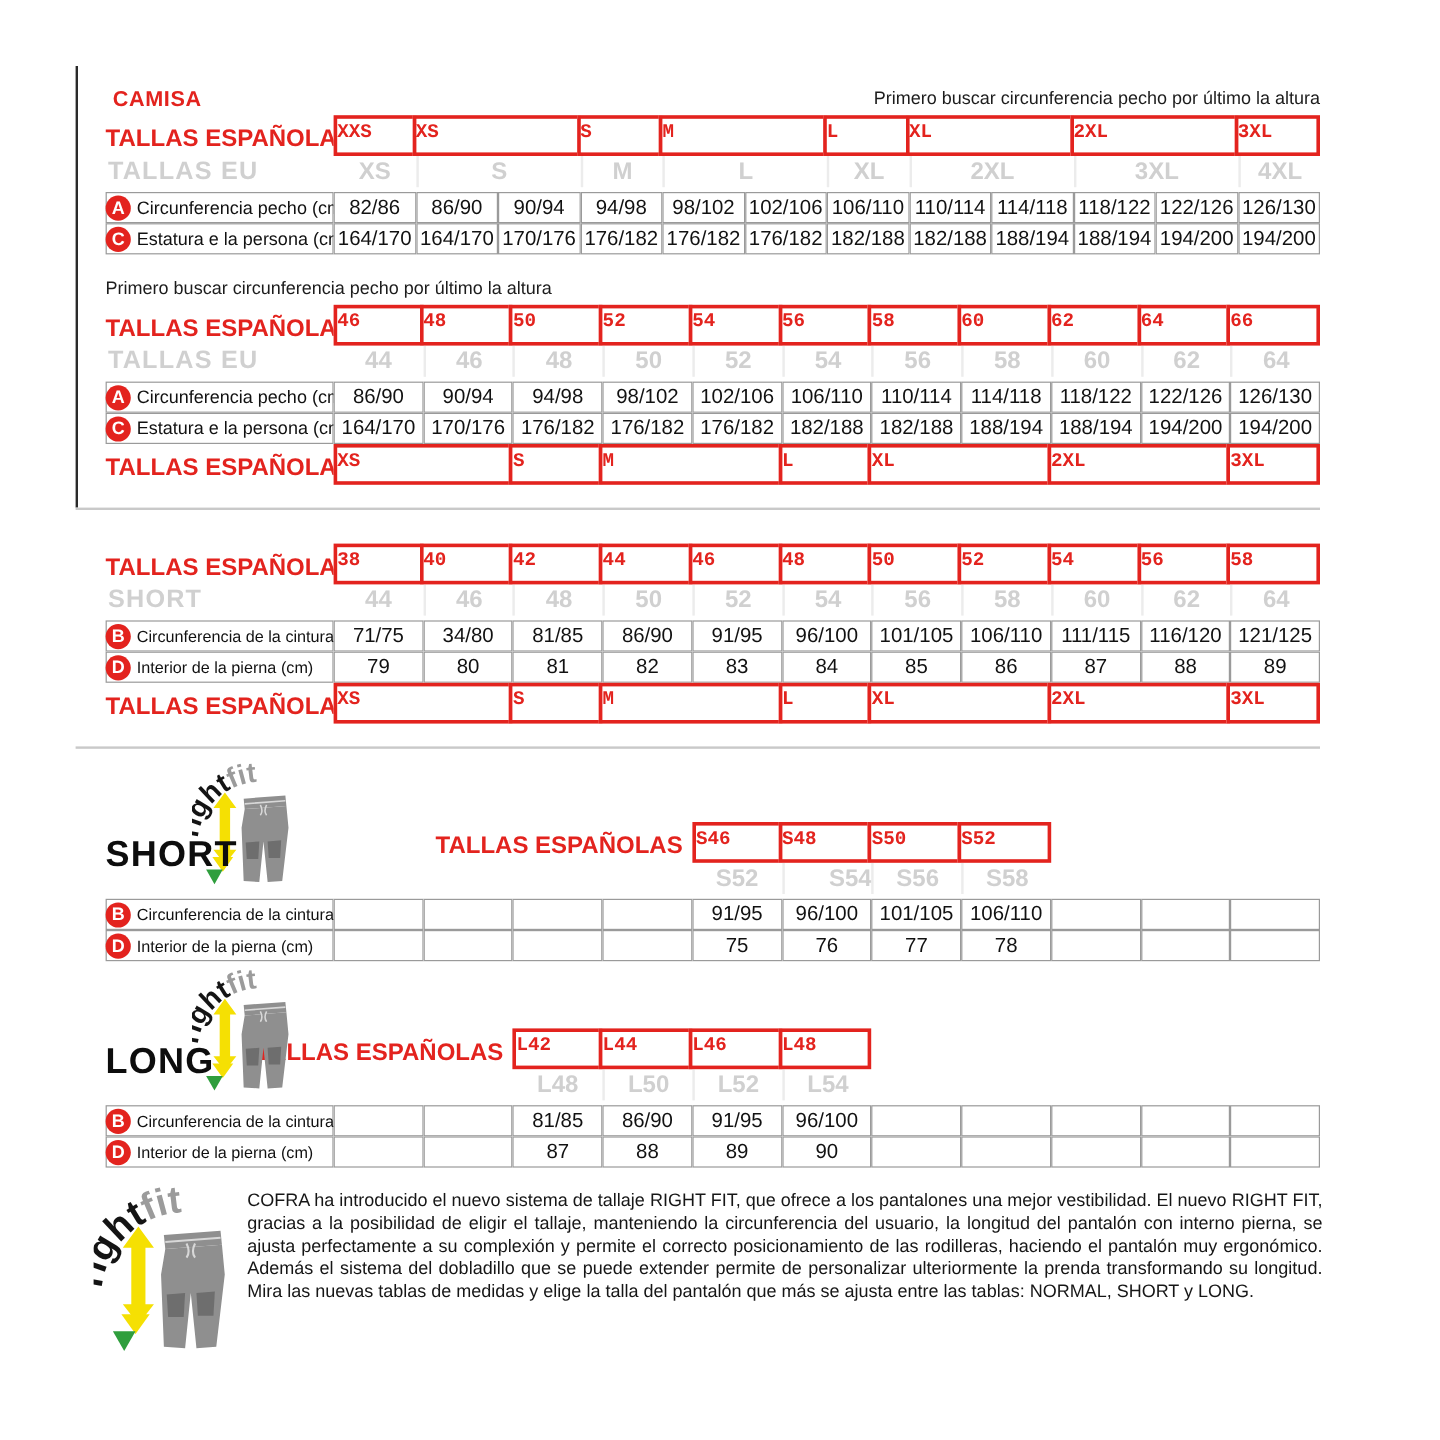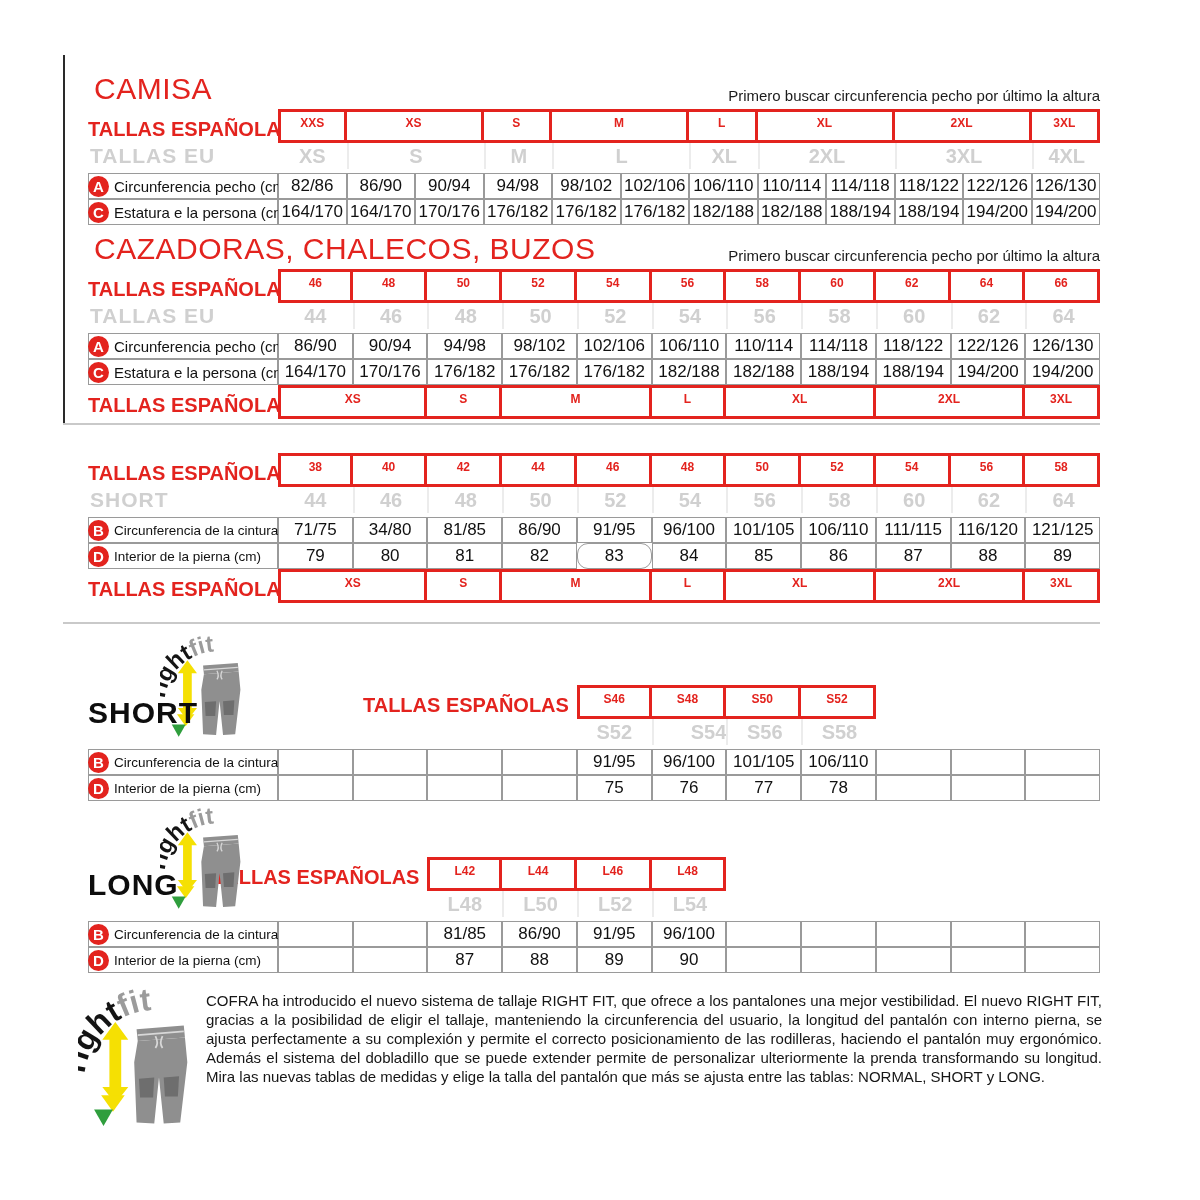--- a/index.html
+++ b/index.html
@@ -2,27 +2,27 @@
 <html style="--red: #e3231e;"><head>
 <meta charset="utf-8">
 <style>
   html,body{margin:0;padding:0;background:#fff;}
   .page{position:relative;width:1200px;height:1200px;background:#fff;overflow:hidden;
         font-family:"Liberation Sans",sans-serif;color:#111;}
   .edge-line{position:absolute;left:63px;top:55px;width:2px;height:368px;background:#2a2a2a;}
   .sep{position:absolute;left:63px;width:1037px;height:0;border-top:2px solid #c9c9c9;}
   .section{position:absolute;left:88px;width:1012px;}
   .title-row{display:flex;justify-content:space-between;align-items:flex-end;margin-bottom:3px;}
-  .sec-title{color:var(--red);font-size:30px;font-weight:normal;letter-spacing:.5px;padding-left:6px;white-space:nowrap;}
+  .sec-title{color:var(--red);font-size:18px;font-weight:bold;letter-spacing:.5px;padding-left:6px;white-space:nowrap;}
   .sec-note{font-size:15px;color:#1c1c1c;padding-bottom:2px;white-space:nowrap;}
   .grid{display:grid;}
   
   .es-label{color:var(--red);font-weight:bold;font-size:20px;text-align:right;padding-right:8px;align-self:end;line-height:28px;white-space:nowrap;}
-  .es-box{border:3px solid var(--red);margin-left:-3px;color:var(--red);font-weight:bold;font-size:12px;
-          text-align:center;height:22px;line-height:22px;background:#fff;position:relative;}
+  .es-box{border:3px solid var(--red);margin-left:-3px;color:var(--red);font-weight:bold;font-size:16px;
+          height:22px;line-height:22px;background:#fff;position:relative;font-family:Liberation Mono, monospace;}
   .es-box.first{margin-left:0;}
   .r-es{height:28px;}
   
   .eu-label{color:#d0d0d0;font-weight:bold;font-size:21px;letter-spacing:1px;padding-left:2px;line-height:26px;white-space:nowrap;}
   .eu-cell{color:#d0d0d0;font-weight:bold;font-size:20px;text-align:center;height:26px;line-height:26px;border-left:2px solid #ececec;}
   .eu-cell.first{border-left:none;}
   
   .lbl-cell{display:flex;align-items:center;gap:5px;border:1px solid #9a9a9a;background:#fff;padding-left:1px;height:24px;}
   .lbl-txt{white-space:nowrap;}
   .f15 .lbl-txt{font-size:15px;}
@@ -103,21 +103,20 @@
         <div class="val-cell" style="grid-column: span 1;">182/188</div>
         <div class="val-cell" style="grid-column: span 1;">188/194</div>
         <div class="val-cell" style="grid-column: span 1;">188/194</div>
         <div class="val-cell" style="grid-column: span 1;">194/200</div>
         <div class="val-cell" style="grid-column: span 1;">194/200</div>
       </div>
   </div>
 
   <div class="section" style="top:232px">
     <div class="title-row">
-      <div class="sec-title">CAZADORAS, CHALECOS, BUZOS</div>
       <div class="sec-note">Primero buscar circunferencia pecho por último la altura</div>
     </div>
     <div class="grid" id="grid-cazadoras" style="grid-template-columns: 190px repeat(11, 1fr);">
         <div class="es-label r-es" style="grid-column: span 1;">TALLAS ESPAÑOLAS</div>
         <div class="es-box r-es first" style="grid-column: span 1;">46</div>
         <div class="es-box r-es" style="grid-column: span 1;">48</div>
         <div class="es-box r-es" style="grid-column: span 1;">50</div>
         <div class="es-box r-es" style="grid-column: span 1;">52</div>
         <div class="es-box r-es" style="grid-column: span 1;">54</div>
         <div class="es-box r-es" style="grid-column: span 1;">56</div>
@@ -227,21 +226,21 @@
         <div class="val-cell" style="grid-column: span 1;">116/120</div>
         <div class="val-cell" style="grid-column: span 1;">121/125</div>
         <div class="lbl-cell f14" style="grid-column: span 1;">
           <div class="badge">D</div>
           <div class="lbl-txt">Interior de la pierna (cm)</div>
         </div>
         <div class="val-cell" style="grid-column: span 1;">79</div>
         <div class="val-cell" style="grid-column: span 1;">80</div>
         <div class="val-cell" style="grid-column: span 1;">81</div>
         <div class="val-cell" style="grid-column: span 1;">82</div>
-        <div class="val-cell" style="grid-column: span 1; border-radius: 11px;">83</div>
+        <div class="val-cell" style="grid-column: span 1;">83</div>
         <div class="val-cell" style="grid-column: span 1;">84</div>
         <div class="val-cell" style="grid-column: span 1;">85</div>
         <div class="val-cell" style="grid-column: span 1;">86</div>
         <div class="val-cell" style="grid-column: span 1;">87</div>
         <div class="val-cell" style="grid-column: span 1;">88</div>
         <div class="val-cell" style="grid-column: span 1;">89</div>
         <div class="es-label r-es" style="grid-column: span 1;">TALLAS ESPAÑOLAS</div>
         <div class="es-box r-es first" style="grid-column: span 2;">XS</div>
         <div class="es-box r-es" style="grid-column: span 1;">S</div>
         <div class="es-box r-es" style="grid-column: span 2;">M</div>

